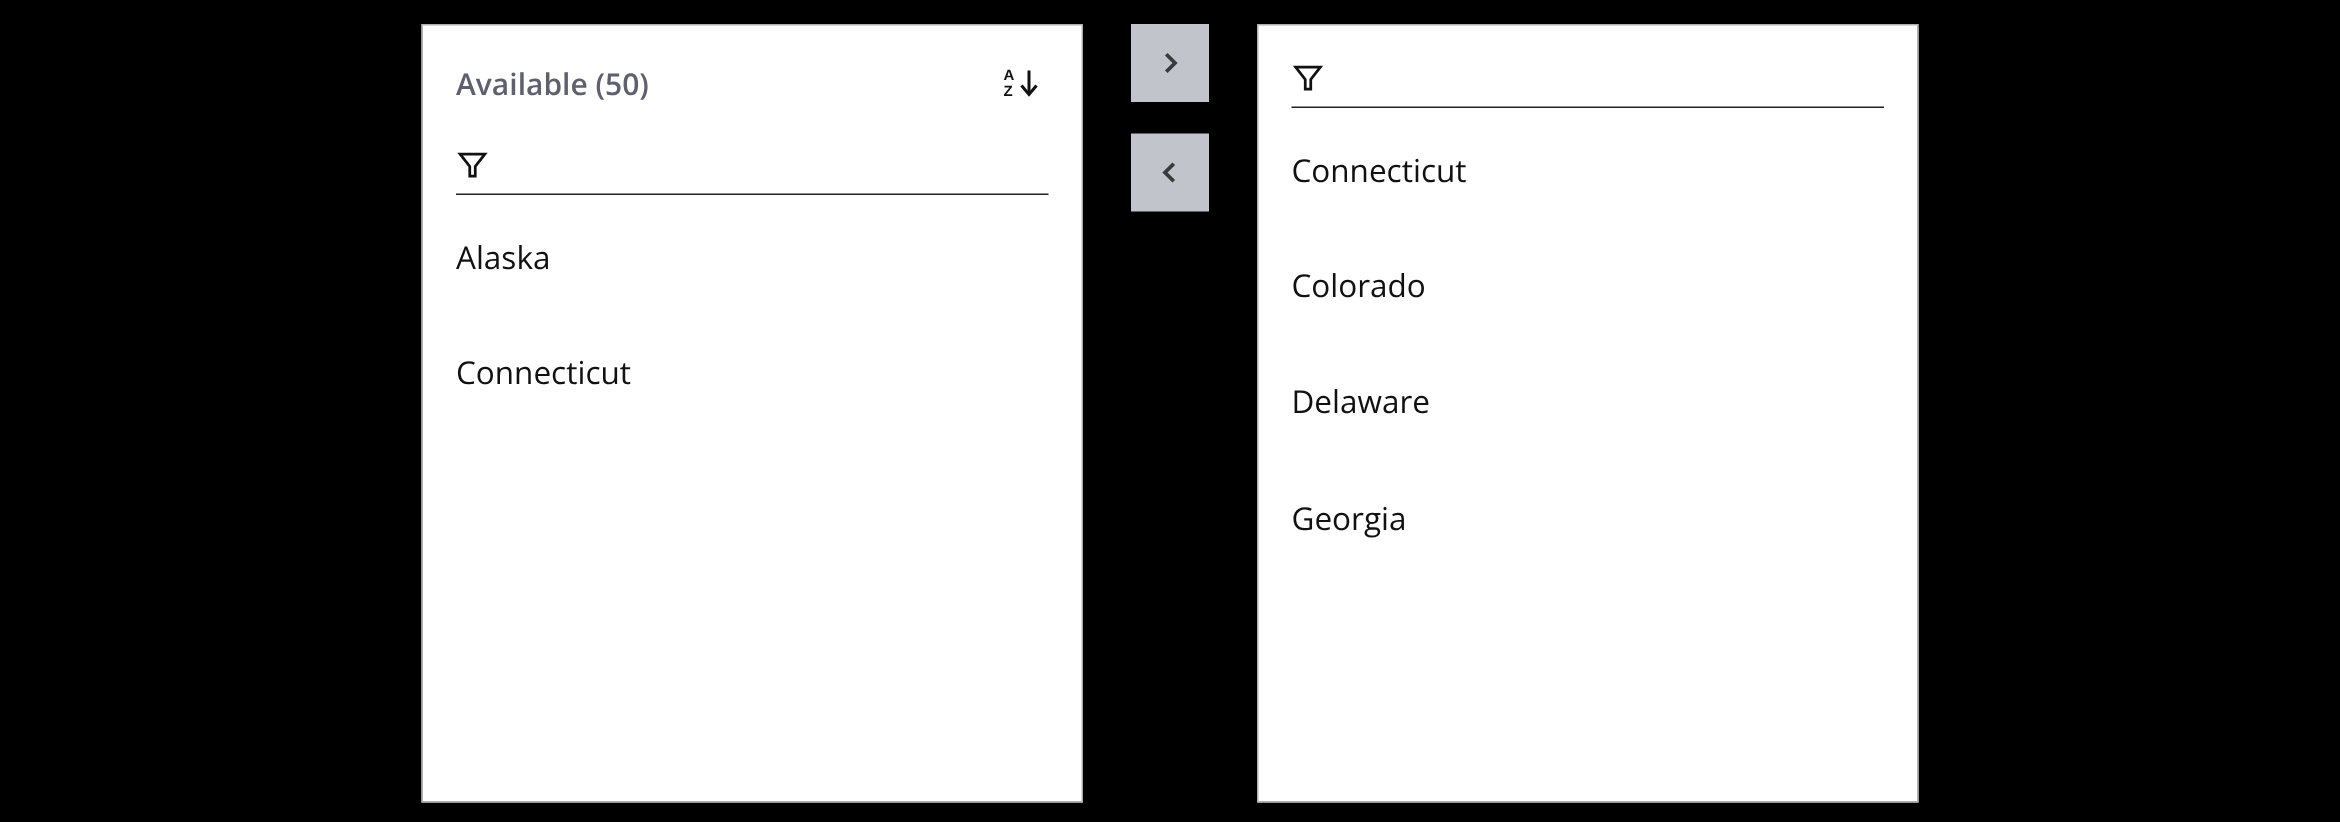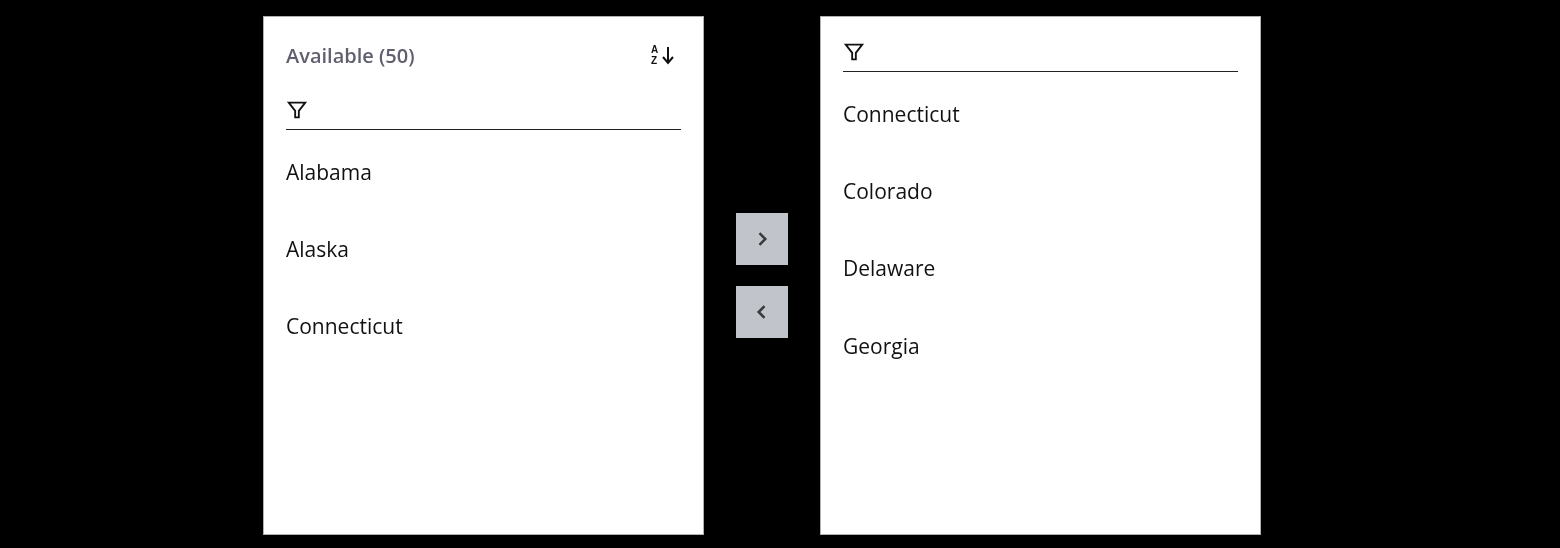--- a/index.html
+++ b/index.html
@@ -9,24 +9,24 @@
     }
     body {
       font-family: "Open Sans", "Segoe UI", Arial, sans-serif;
       background: #000;
       width: 1560px;
       height: 548px;
       position: relative;
     }
     .dual-list {
       position: absolute;
-      left: 263px;
+      left: 281px;
       top: 16px;
       display: flex;
-      align-items: center;
+      align-items: flex-start;
     }
     .panel {
       background: #fff;
       border: 1px solid #b0b0b0;
       width: 441px;
       height: 519px;
       display: flex;
       flex-direction: column;
       padding: 0;
     }
@@ -123,21 +123,20 @@
         </button>
       </div>
     </div>
     <div class="filter-row">
       <svg width="22" height="22" viewBox="0 0 24 24" fill="none" stroke="#111" stroke-width="2">
         <polygon points="3,4 21,4 14,13 14,20 10,20 10,13"></polygon>
       </svg>
       <input class="filter-input" type="text" placeholder="" style="">
     </div>
     <div class="list">
-      <div class="list-item">Alabama</div>
       <div class="list-item">Alaska</div>
       <div class="list-item">Connecticut</div>
     </div>
   </div>
 
   <div class="transfer-controls">
     <button class="transfer-btn">
       <svg width="20" height="20" viewBox="0 0 24 24" fill="none" stroke="#3a3a3a" stroke-width="3">
         <polyline points="9,5 16,12 9,19"></polyline>
       </svg>

